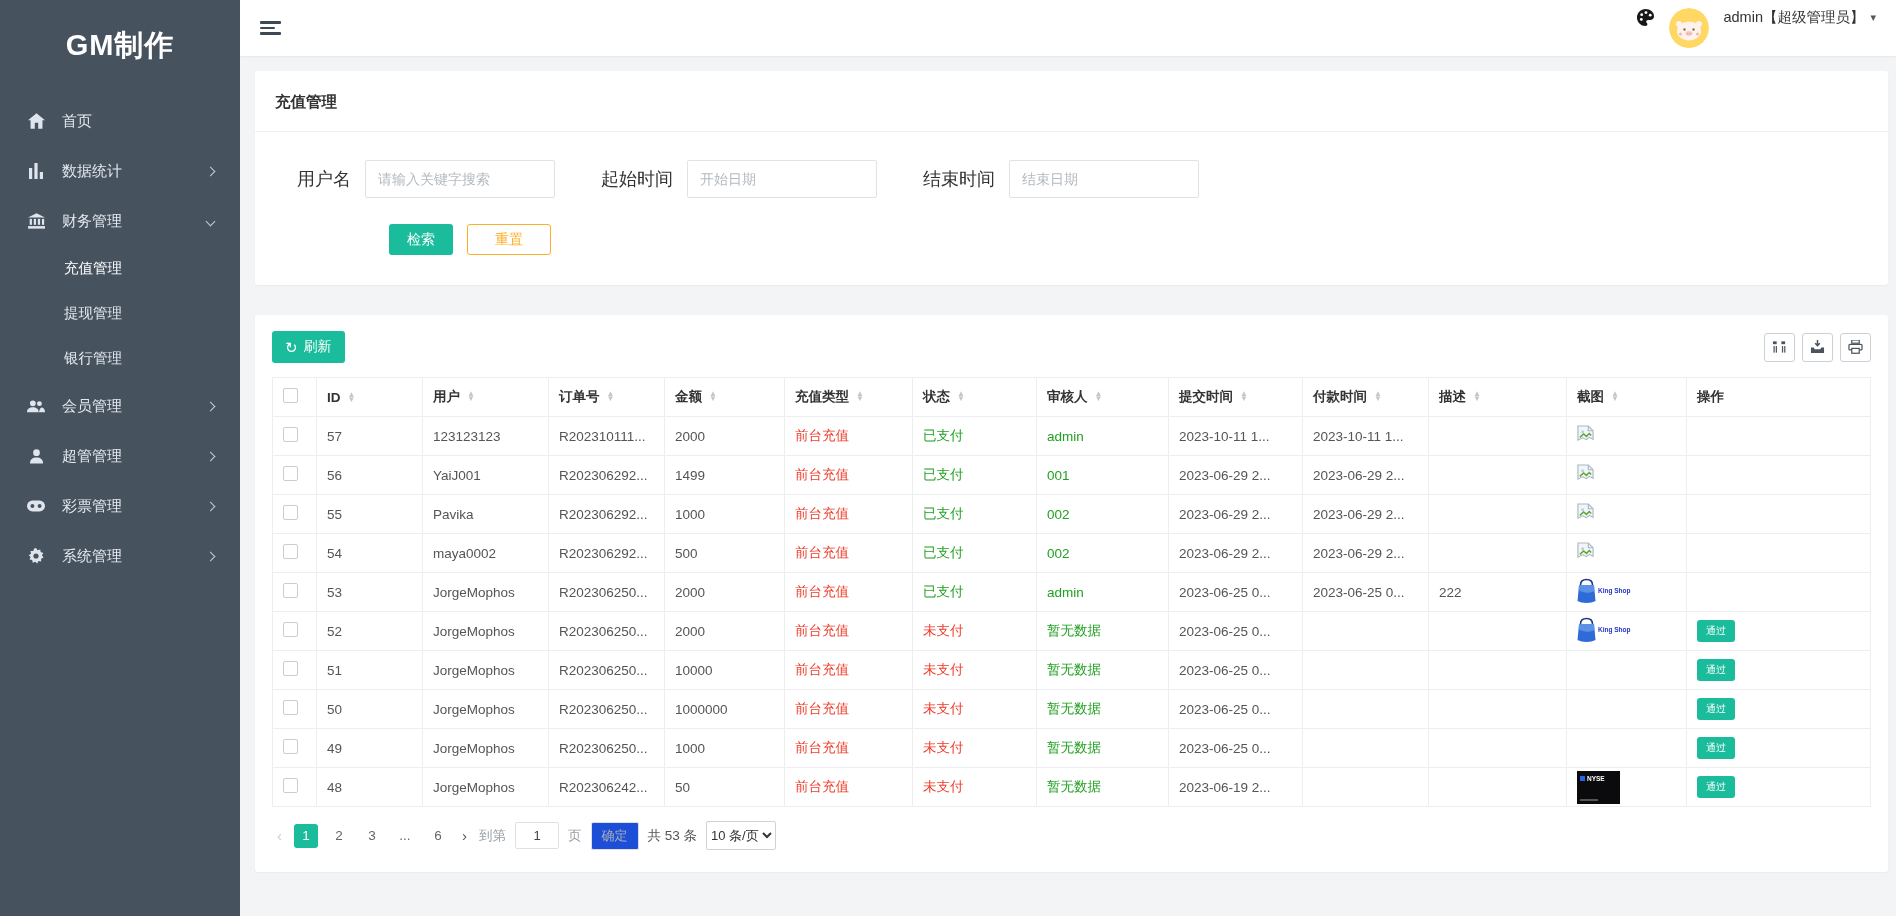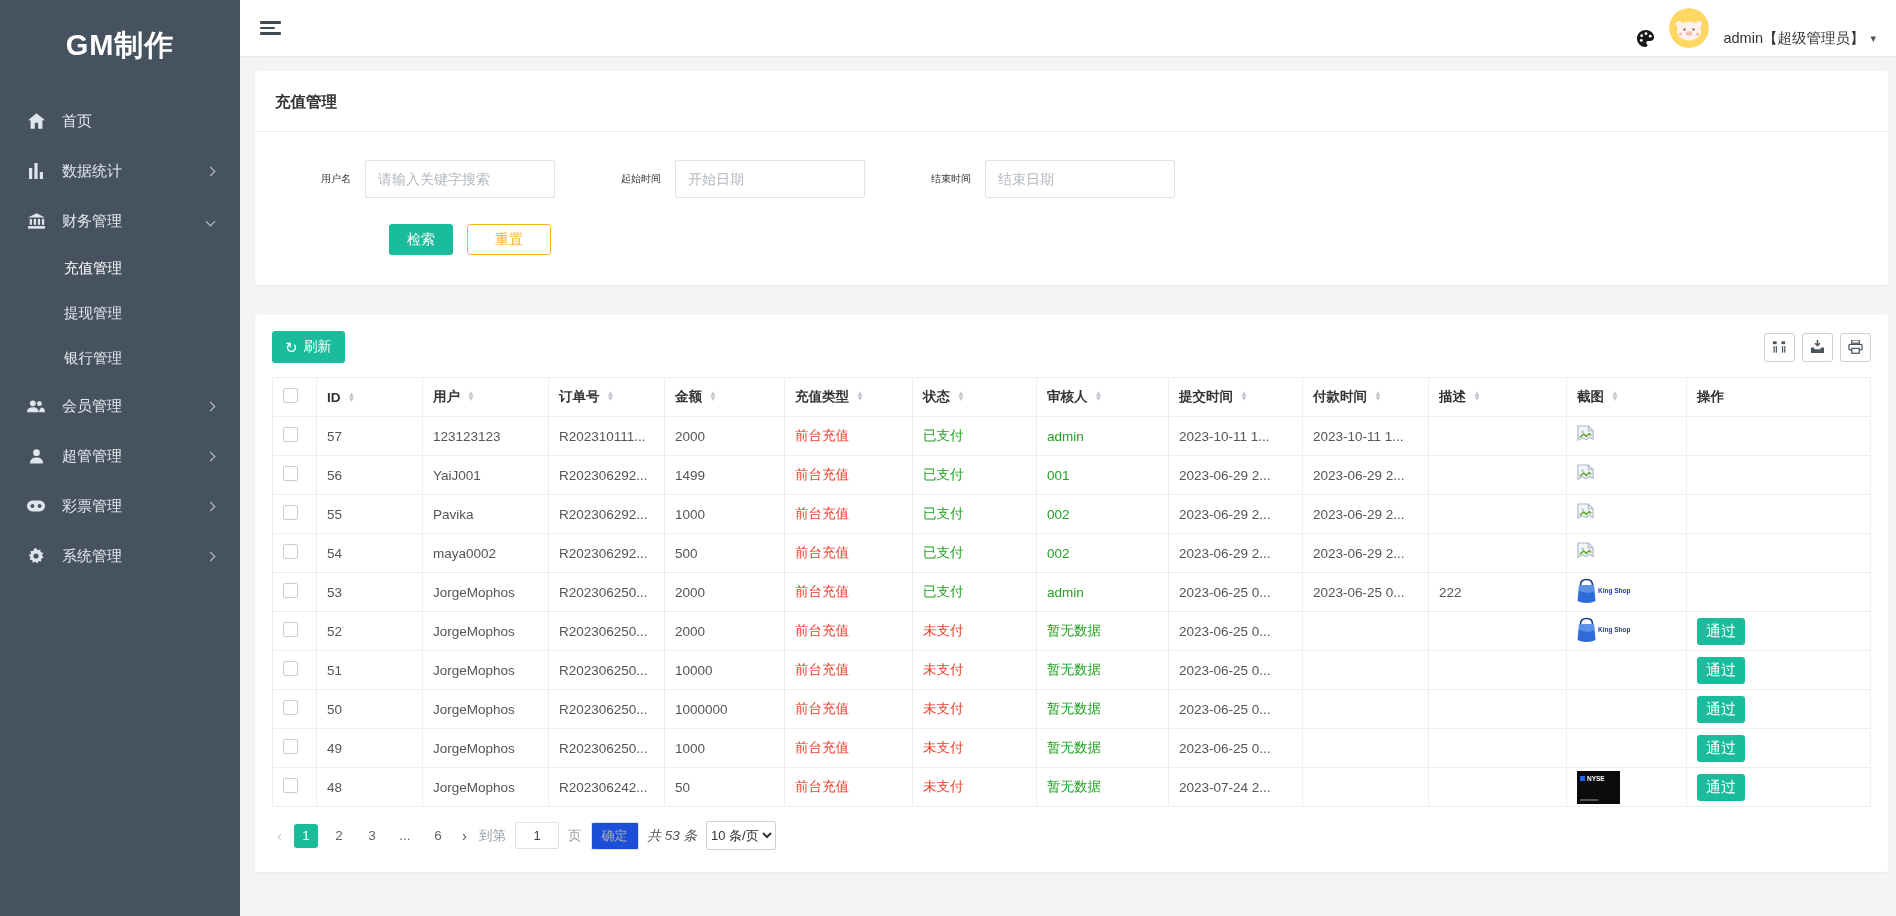--- a/index.html
+++ b/index.html
@@ -18,34 +18,34 @@
   .subnav .nav-item { padding:13px 26px 13px 64px; font-size:14.5px; }
   .subnav .nav-item.active { color:#ffffff; }
   .copyright { padding:20px 28px 30px; font-size:13px; line-height:1.6; color:#cdd5dd; }
 
   
   .main { margin-left:240px; }
   .topbar { height:56px; background:#fff; display:flex; align-items:center; padding:0 20px; box-shadow:0 1px 2px rgba(0,0,0,.06); }
   .hamburger { width:24px; cursor:pointer; }
   .hamburger div { height:2.5px; background:#3e4852; margin:3px 0; border-radius:1px; }
   .hamburger div:nth-child(1){ width:21px; } .hamburger div:nth-child(2){ width:15px; } .hamburger div:nth-child(3){ width:21px; }
-  .topbar-right { margin-left:auto; display:flex; align-items:flex-end; gap:14px; }
+  .topbar-right { margin-left:auto; display:flex; align-items:flex-start; gap:14px; }
   .avatar { width:40px; height:40px; border-radius:50%; overflow:hidden; cursor:pointer; }
   .admin-name { font-size:14.5px; color:#333; cursor:pointer; display:flex; align-items:center; gap:6px; }
   .admin-name .caret { font-size:11px; color:#555; }
 
   
   .content { padding:15px 8px 0 15px; }
   .card { background:#fff; border-radius:3px; box-shadow:0 1px 2px rgba(0,0,0,.04); }
   .search-card { margin-bottom:30px; }
   .card-title { font-size:15.5px; font-weight:bold; color:#333; padding:21px 20px 18px; }
   .card-divider { height:1px; background:#eef0f2; }
   .filter-row { display:flex; align-items:center; padding:28px 0 0 36px; }
   .filter-group { display:flex; align-items:center; margin-right:46px; }
-  .filter-group label { font-size:10px; color:#333; margin-right:14px; min-width:60px; text-align:right; }
+  .filter-group label { font-size:18px; color:#333; margin-right:14px; min-width:60px; text-align:right; }
   .filter-group input { width:190px; height:38px; border:1px solid #e0e3e6; border-radius:2px; padding:0 12px; font-size:14px; color:#a16207; outline:none; }
   .filter-group input::placeholder { color:#b4bac0; }
   .filter-buttons { padding:26px 0 30px 134px; display:flex; gap:14px; }
   .btn { border:none; border-radius:3px; font-size:14px; cursor:pointer; font-family:inherit; }
   .btn-search { background:var(--accent); color:#fff; width:64px; height:31px; }
   .btn-reset { background:#fff; color:var(--warning); border:1px solid var(--warning); width:84px; height:31px; }
 
   
   .table-card { padding:16px 17px 10px; }
   .table-toolbar { display:flex; align-items:center; margin-bottom:14px; }
@@ -56,40 +56,40 @@
 
   table { width:100%; border-collapse:collapse; table-layout:fixed; }
   th,td { border:1px solid #eceef0; border-top:none; font-size:13.5px; height:39px; padding:0 10px; text-align:left; overflow:hidden; white-space:nowrap; }
   thead th { border-top:1px solid #eceef0; color:#333; font-weight:bold; background:#fff; }
   td { color:#555; }
   tbody tr:nth-child(odd) { background:#fff; }
   .sort { display:inline-flex; flex-direction:column; margin-left:7px; vertical-align:middle; line-height:.62; font-size:8px; color:#c3c7cd; }
   .cb { width:15px; height:15px; border:1px solid #ccc; border-radius:2px; background:#fff; display:inline-block; cursor:pointer; }
   .t-red { color:var(--red); }
   .t-green { color:var(--green); }
-  .btn-pass { background:var(--accent); color:#fff; font-size:15px; padding:4px 9px; border-radius:3px; border:none; cursor:pointer; }
+  .btn-pass { background:var(--accent); color:#fff; font-size:10px; padding:4px 9px; border-radius:3px; border:none; cursor:pointer; }
   .thumb-broken { display:inline-flex; }
   .thumb-bag { display:inline-flex; align-items:center; gap:2px; }
   .thumb-bag .bag-label { font-size:6.5px; color:#2233cc; font-weight:bold; }
   .thumb-dark { width:43px; height:33px; background:#0b0b0d; display:flex; flex-direction:column; justify-content:space-between; padding:4px 3px 3px; }
   .thumb-dark .mark { font-size:6.5px; color:#fff; font-weight:bold; display:flex; align-items:center; gap:2px; }
   .thumb-dark .mark::before { content:""; width:5px; height:5px; background:#2563eb; display:inline-block; }
   .thumb-dark .line { width:18px; height:2px; background:#555; }
 
   
   .pagination { display:flex; align-items:center; gap:9px; padding:14px 0 12px 2px; font-size:13.5px; color:#666; }
   .pg-arrow { color:#c9ccd1; font-size:15px; cursor:pointer; padding:0 3px; }
   .pg-arrow.next { color:#555; }
   .pg { min-width:24px; height:24px; display:inline-flex; align-items:center; justify-content:center; border-radius:3px; cursor:pointer; padding:0 4px; }
   .pg.active { background:var(--accent); color:#fff; }
   .pg.dots { cursor:default; }
   .goto-label { color:#9aa0a6; }
   .goto-input { width:44px; height:27px; border:1px solid #dde0e4; border-radius:2px; text-align:center; font-size:13px; color:#444; outline:none; }
   .btn-confirm { background:#1d4ed8; border:1px solid #dde0e4; color:#aab0b6; height:28px; padding:0 10px; border-radius:2px; font-size:13px; cursor:pointer; }
-  .total { color:#555;font-style:italic; }
+  .total { color:#555; }
   .size-select { height:29px; border:1px solid #cfd3d8; border-radius:2px; font-size:13px; color:#333; background:#fff; font-family:inherit; }
 </style>
 </head>
 <body>
 
 <aside class="sidebar">
   <div class="logo">GM制作</div>
   <nav class="nav">
 
     <div class="nav-item">
@@ -499,21 +499,21 @@
             </tr>
             <tr>
               <td><span class="cb"></span></td>
               <td>48</td>
               <td>JorgeMophos</td>
               <td>R202306242...</td>
               <td>50</td>
               <td class="t-red">前台充值</td>
               <td class="t-red">未支付</td>
               <td class="t-green">暂无数据</td>
-              <td>2023-07-24 2...</td>
+              <td>2023-06-19 2...</td>
               <td></td>
               <td></td>
               <td>
                 <span class="thumb-dark">
     <span class="mark">NYSE</span>
     <span class="line"></span>
   </span>
               </td>
               <td><button class="btn-pass">通过</button></td>
             </tr>

